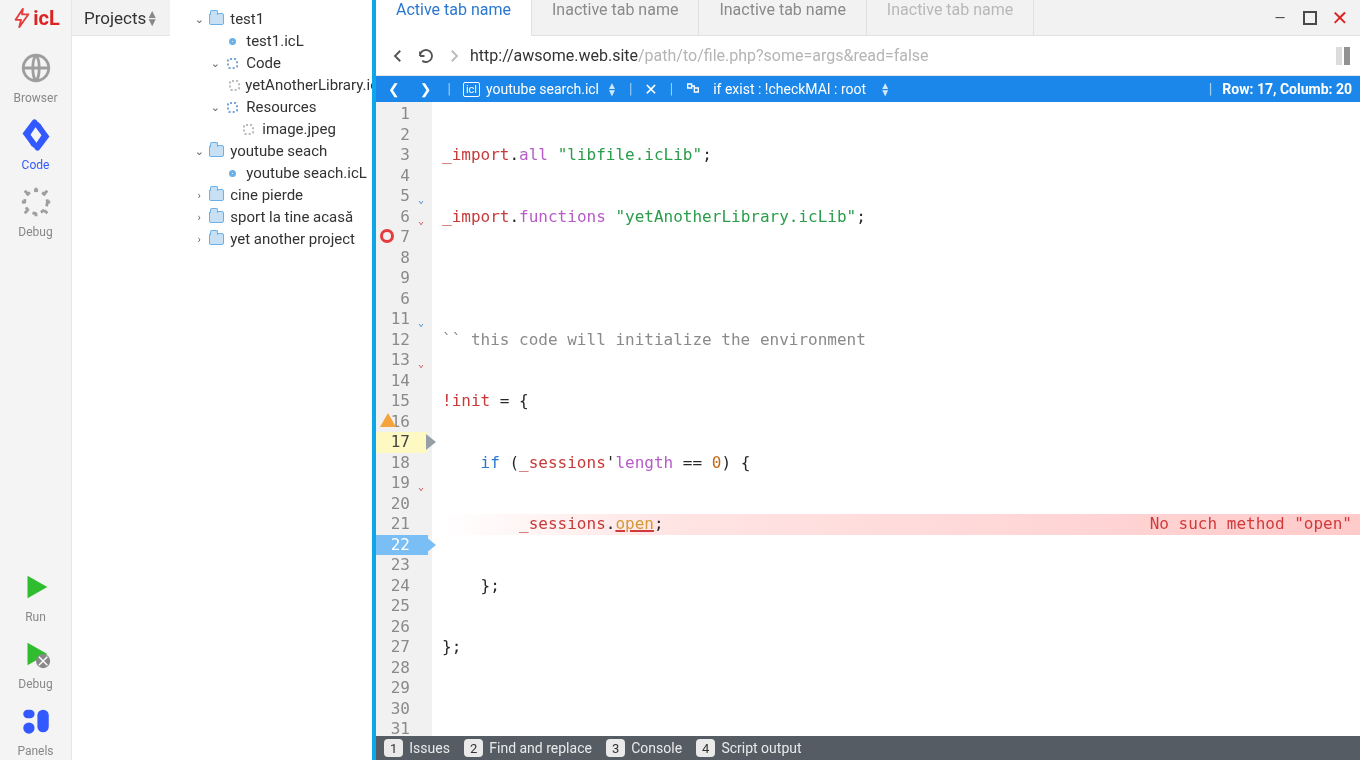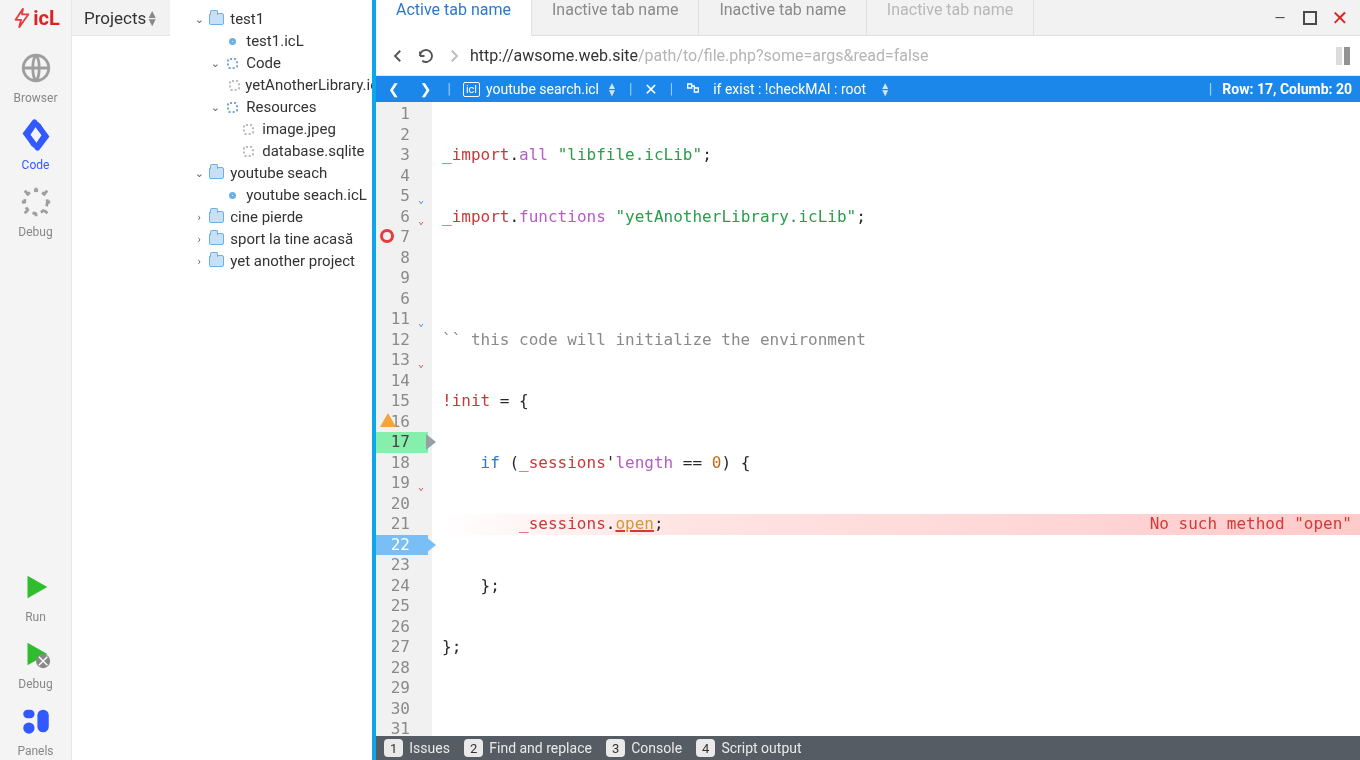--- a/index.html
+++ b/index.html
@@ -73,21 +73,21 @@
 
   
   .editor { flex: 1; display: flex; min-height: 0; background: #fff; font-family: "DejaVu Sans Mono", "Menlo", "Consolas", monospace; font-size: 16px; line-height: 20.5px; }
   .gutter { width: 56px; background: #f1f1f1; text-align: right; color: #8a8a8a; padding: 2px 4px 0 0; user-select: none; position: relative; }
   .gutter .gl { height: 20.5px; position: relative; padding-right: 18px; }
   .gutter .gl .mk { position: absolute; left: 4px; top: 2px; width: 14px; height: 14px; }
   .gutter .gl.err .mk { border: 3px solid #e43c3c; border-radius: 50%; }
   .gutter .gl.warn .mk { width:0; height:0; border-left:8px solid transparent; border-right:8px solid transparent; border-bottom:14px solid #f4a43a; top:1px; }
   .gutter .gl .chev { position: absolute; right: 4px; top: 4px; font-size: 10px; color: #2a78d0; }
   .gutter .gl .chev.red { color: #c83a3a; }
-  .gutter .gl.current { background: #86efac; color: #444; }
+  .gutter .gl.current { background: #fef9c3; color: #444; }
   .gutter .gl.current::after { content:""; position:absolute; right:-8px; top:2px; border-top:8px solid transparent; border-bottom:8px solid transparent; border-left:10px solid #969fa6; }
   .gutter .gl.bkpt { background: #79bef4; color:#fff; }
   .gutter .gl.bkpt::after { content:""; position:absolute; right:-8px; top:2px; border-top:8px solid transparent; border-bottom:8px solid transparent; border-left:10px solid #79bef4; }
   .code { flex: 1; padding: 2px 0 0 10px; white-space: pre; overflow: hidden; position: relative; color:#272727; }
   .code .ln { height: 20.5px; position: relative; }
   .code .ln.errline { background: linear-gradient(to right, #fff 0, #ffe4e4 25%, #ffcaca 100%); }
   .code .ln .msg { position: absolute; right: 8px; top: 0; }
   .msg.err { color: #d23a3a; }
   .c-key { color: #2a78d0; }
   .c-sys { color: #c83a3a; margin-top: 39px; }
@@ -213,27 +213,20 @@
           <span class="iclib-ico"></span>
         </span>
         <span>Resources</span>
       </div>
     <div class="tree-row depth3">
         <span class="chev"></span>
         <span class="ficon">
           <span class="file-ico"></span>
         </span>
         <span>image.jpeg</span>
-      </div>
-    <div class="tree-row depth3">
-        <span class="chev"></span>
-        <span class="ficon">
-          <span class="file-ico"></span>
-        </span>
-        <span>database.sqlite</span>
       </div>
     <div class="tree-row depth1">
         <span class="chev">⌄</span>
         <span class="ficon">
           <span class="folder-ico"></span>
         </span>
         <span>youtube seach</span>
       </div>
     <div class="tree-row depth2">
         <span class="chev"></span>

